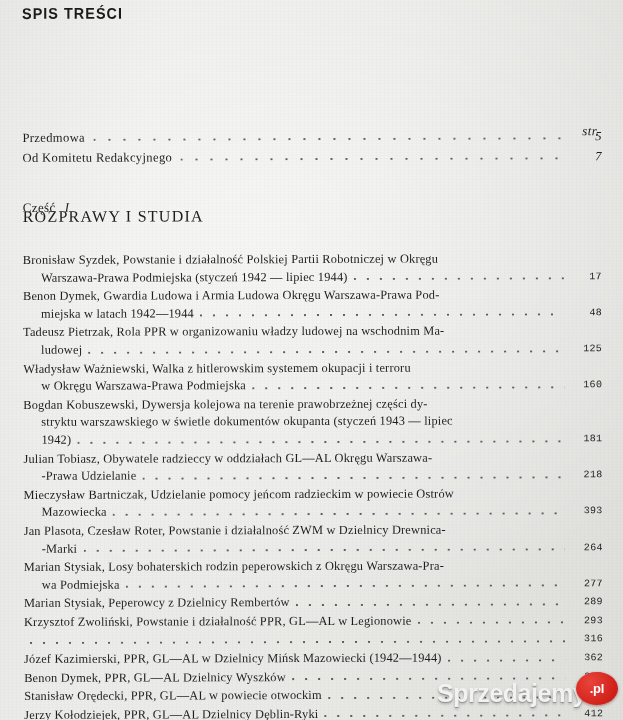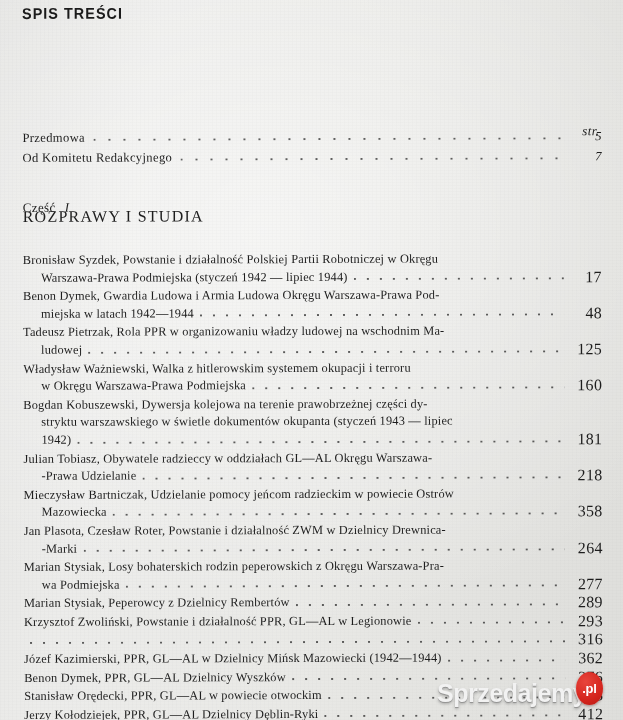--- a/index.html
+++ b/index.html
@@ -124,22 +124,23 @@
     height: 7px;
     background-image: radial-gradient(circle at 1px 1px, #3a3a3a 1px, rgba(0,0,0,0) 1.3px);
     background-size: 13px 7px;
     background-repeat: repeat-x;
     background-position: 0 2px;
     opacity: .82;
   }
   .toc-entry .pg {
     flex: 0 0 34px;
     text-align: right;
-    font-size: 16px;
+    font-size: 10px;
     letter-spacing: .3px;
+    font-family: Liberation Mono, monospace;
   }
   
   .fm-row {
     display: flex;
     align-items: flex-end;
     font-size: 12.6px;
     line-height: 20px;
     white-space: nowrap;
   }
   .fm-row .txt { flex: 0 0 auto; letter-spacing: .35px; }
@@ -185,21 +186,21 @@
     text-shadow:
       0 1px 0 rgba(120,120,120,.55),
       0 2px 3px rgba(90,90,90,.45);
     transform: scaleX(.97);
     transform-origin: left center;
   }
   .watermark .wm-badge {
     position: absolute;
     left: 139px;
     top: 0px;
-    width: 27px;
+    width: 42px;
     height: 33px;
     border-radius: 50%;
     background: radial-gradient(circle at 35% 30%, #e8453c 0%, #d4241c 62%, #b81a14 100%);
     box-shadow: 0 1px 3px rgba(80,20,16,.45);
   }
   .watermark .wm-badge span {
     position: absolute;
     left: 0; right: 0; top: 50%;
     transform: translateY(-52%);
     text-align: center;
@@ -305,21 +306,21 @@
           <span class="pg">218</span>
         </div>
       </div>
       <div class="toc-entry">
         <div class="line">
           <span class="txt">Mieczysław Bartniczak, Udzielanie pomocy jeńcom radzieckim w powiecie Ostrów</span>
         </div>
         <div class="line cont">
           <span class="txt">Mazowiecka</span>
           <span class="leader"></span>
-          <span class="pg">358</span>
+          <span class="pg">393</span>
         </div>
       </div>
       <div class="toc-entry">
         <div class="line">
           <span class="txt">Jan Plasota, Czesław Roter, Powstanie i działalność ZWM w Dzielnicy Drewnica-</span>
         </div>
         <div class="line cont">
           <span class="txt">-Marki</span>
           <span class="leader"></span>
           <span class="pg">264</span>

